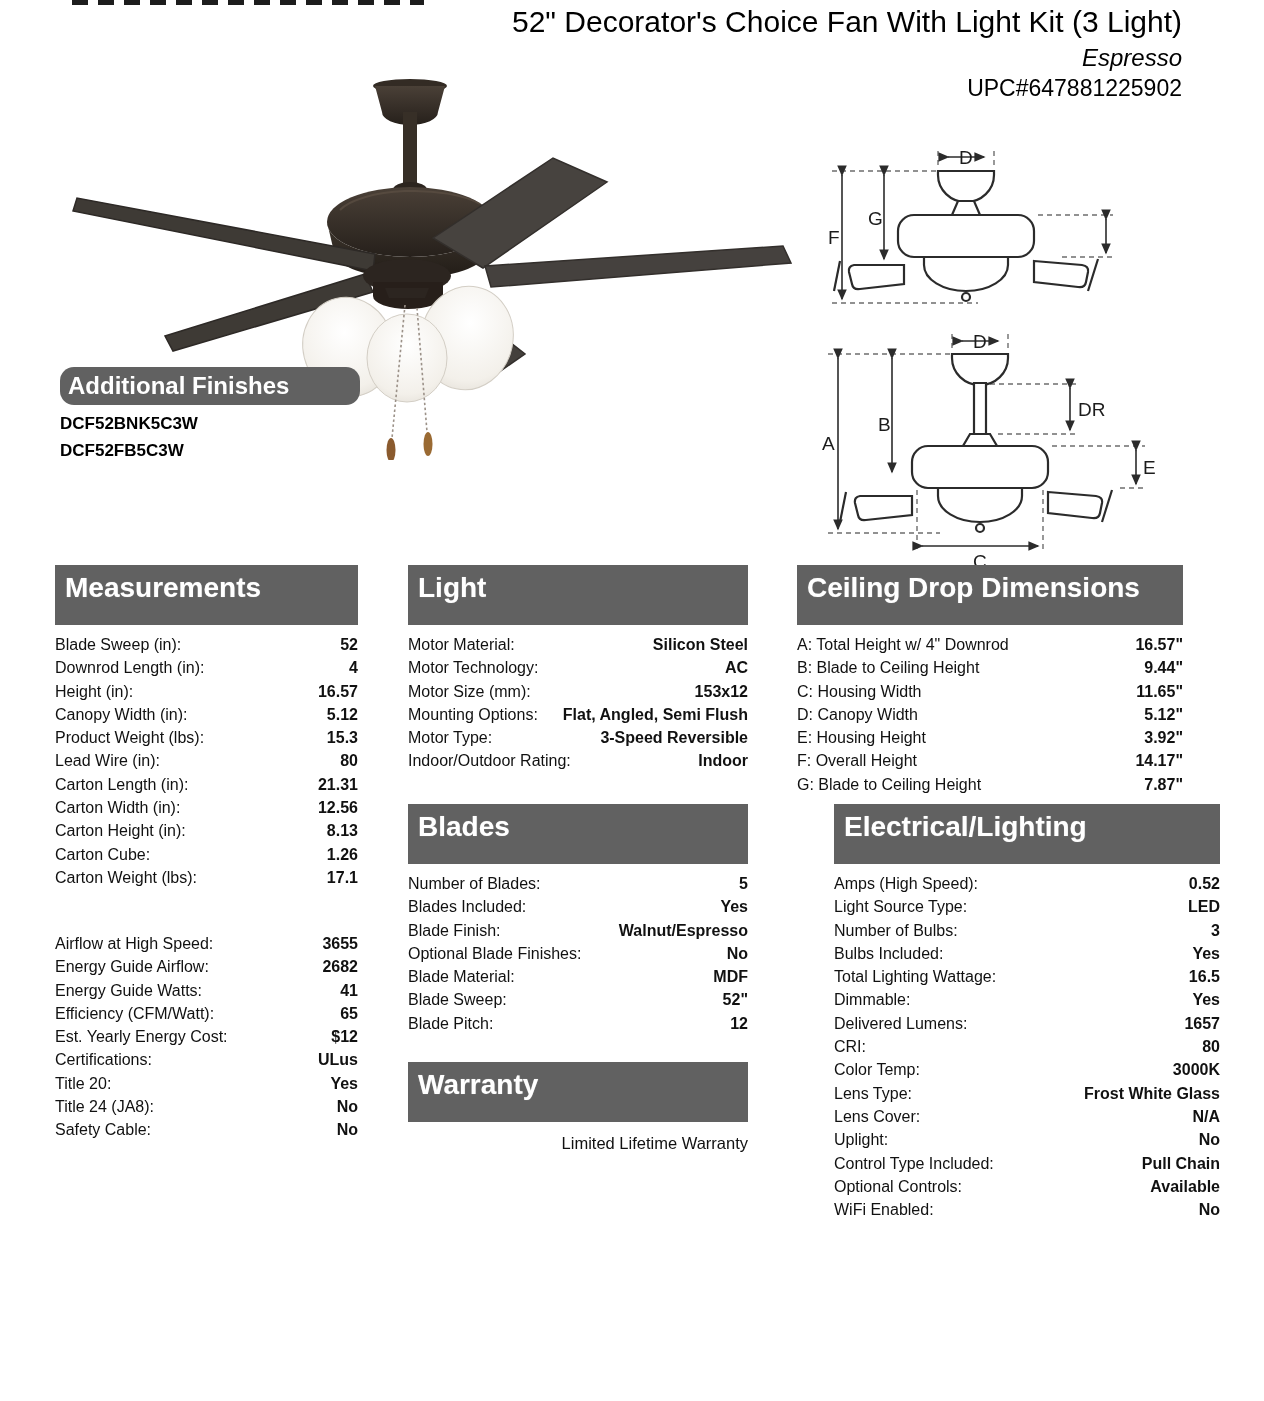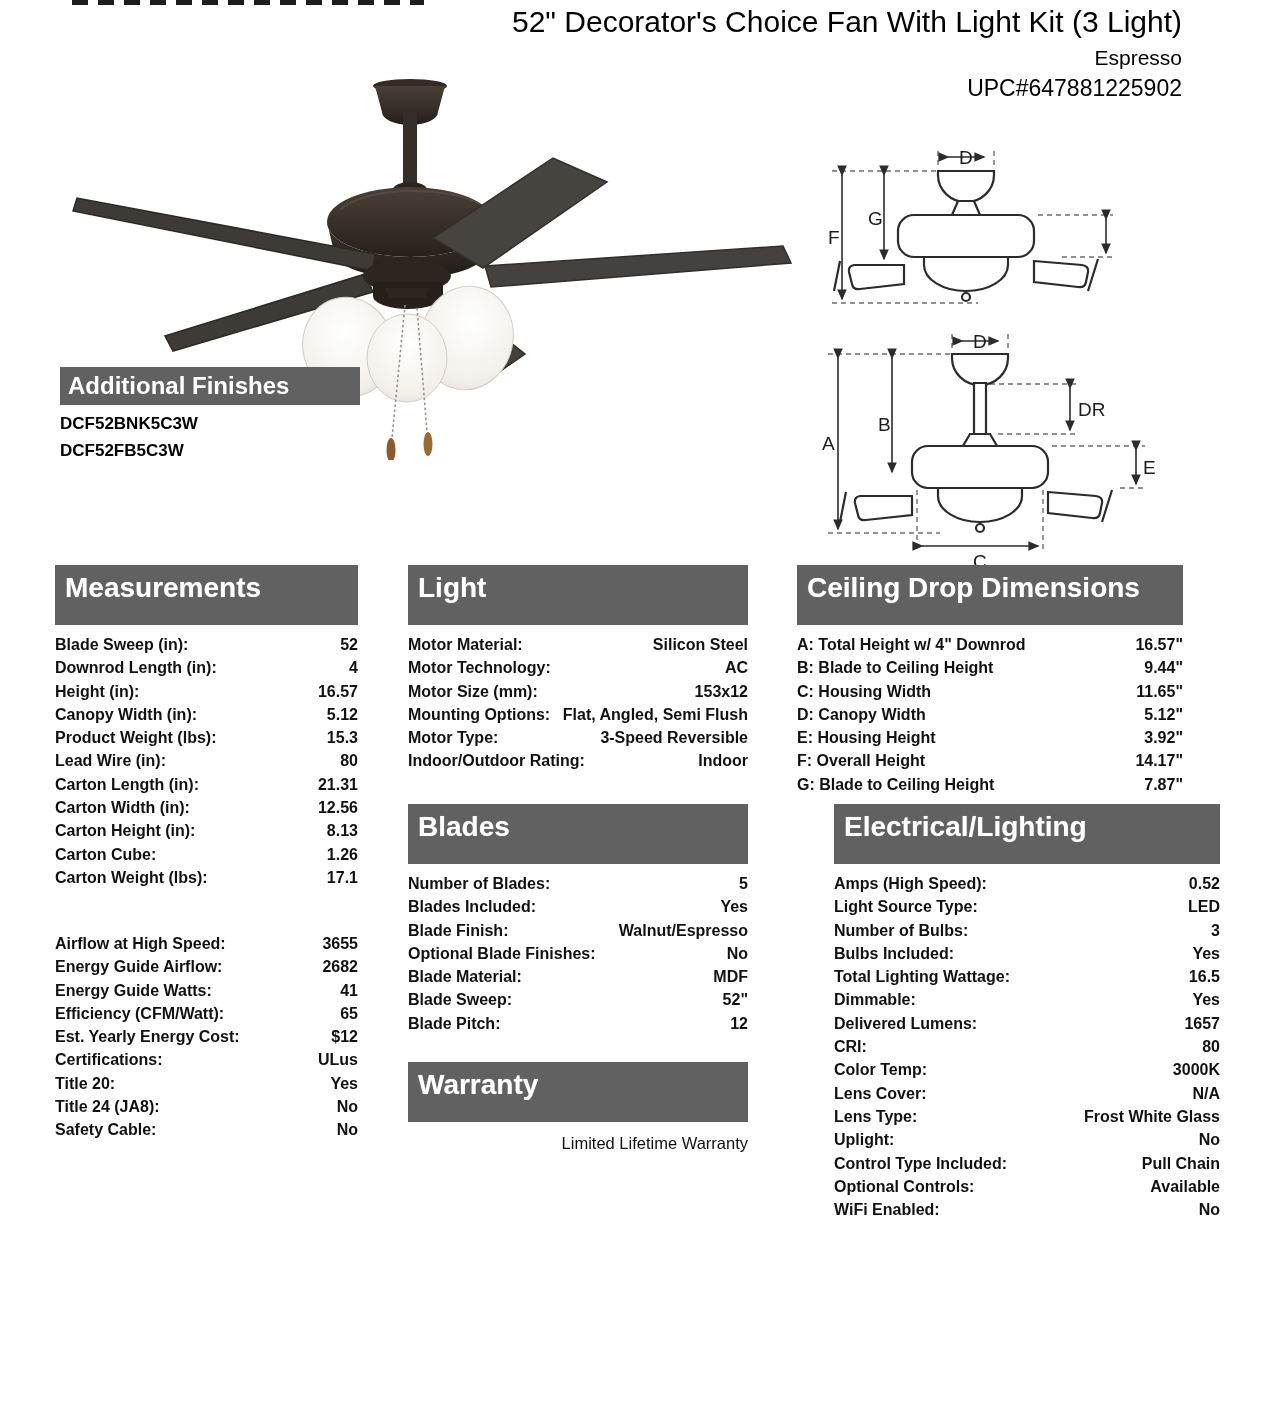--- a/index.html
+++ b/index.html
@@ -6,39 +6,39 @@
   body{font-family:"Liberation Sans",sans-serif;color:#111;}
   #page{position:relative;width:1264px;height:1401px;background:#ffffff;overflow:hidden;}
 
   
   .crop-remnant{position:absolute;left:72px;top:0;width:352px;height:5px;
     background:repeating-linear-gradient(90deg,#1d1d1d 0 16px,transparent 16px 26px);}
 
   
   .title-block{position:absolute;top:4px;right:82px;text-align:right;}
   .doc-title{font-size:30px;line-height:36px;color:#000;}
-  .doc-finish{font-size:21px;line-height:28px;margin-top:4px;color:#000;}
+  .doc-finish{font-size:24px;line-height:28px;margin-top:4px;color:#000;font-style:italic;}
   .doc-upc{font-size:23px;line-height:25px;margin-top:4px;color:#000;}
 
   
   .sec{position:absolute;}
   .sec-h{background:#616161;color:#fff;font-weight:bold;font-size:28px;
     line-height:37px;height:37px;padding:4px 0 19px 10px;
     text-shadow:0 0 1px rgba(255,255,255,.4);}
   .rows{margin-top:8px;}
   .spec-row{display:flex;justify-content:space-between;align-items:baseline;
     font-size:16px;line-height:23.3px;white-space:nowrap;}
-  .spec-label{text-align:right;font-weight:bold;}
+  .spec-label{text-align:right;}
   .spec-value{text-align:right;font-weight:bold;}
   .warranty-text{margin-top:12px;font-size:16.5px;text-align:right;}
 
   
   .af{position:absolute;left:60px;top:367px;width:300px;}
   .af-h{background:#616161;color:#fff;font-weight:bold;font-size:24px;
-    line-height:30px;height:30px;padding:4px 0 4px 8px;}
+    line-height:30px;height:30px;padding:4px 0 4px 8px;border-radius:14px;}
   .model-line{font-weight:bold;font-size:17px;line-height:27px;color:#000;}
   .af .rows{margin-top:5px;}
 
   .svg-abs{position:absolute;}
   text.dim{font-size:19px;fill:#1c1c1c;font-family:"Liberation Sans",sans-serif;}
 </style>
 </head>
 <body>
 
 <div id="page">
@@ -418,28 +418,28 @@
         </div>
         <div class="spec-row">
           <span class="spec-label">CRI:</span>
           <span class="spec-value">80</span>
         </div>
         <div class="spec-row">
           <span class="spec-label">Color Temp:</span>
           <span class="spec-value">3000K</span>
         </div>
         <div class="spec-row">
+          <span class="spec-label">Lens Type:</span>
+          <span class="spec-value">Frost White Glass</span>
+        </div>
+        <div class="spec-row">
           <span class="spec-label">Lens Cover:</span>
           <span class="spec-value">N/A</span>
         </div>
         <div class="spec-row">
-          <span class="spec-label">Lens Type:</span>
-          <span class="spec-value">Frost White Glass</span>
-        </div>
-        <div class="spec-row">
           <span class="spec-label">Uplight:</span>
           <span class="spec-value">No</span>
         </div>
         <div class="spec-row">
           <span class="spec-label">Control Type Included:</span>
           <span class="spec-value">Pull Chain</span>
         </div>
         <div class="spec-row">
           <span class="spec-label">Optional Controls:</span>
           <span class="spec-value">Available</span>

